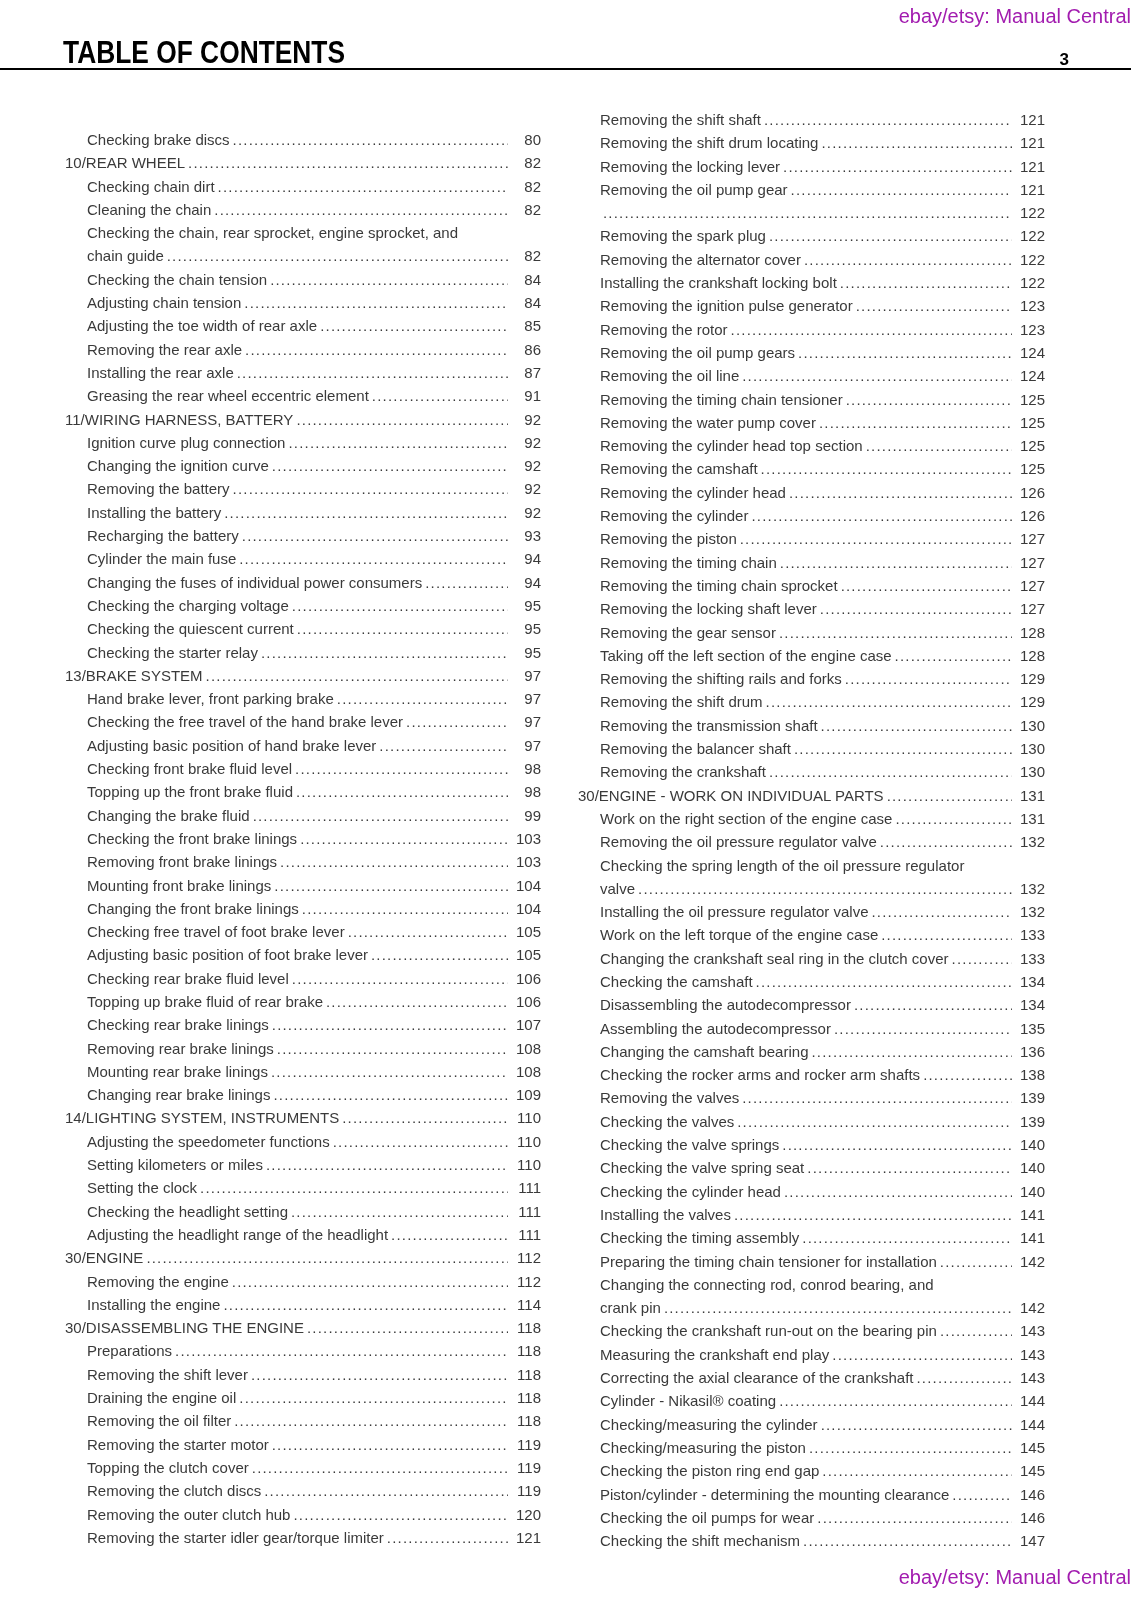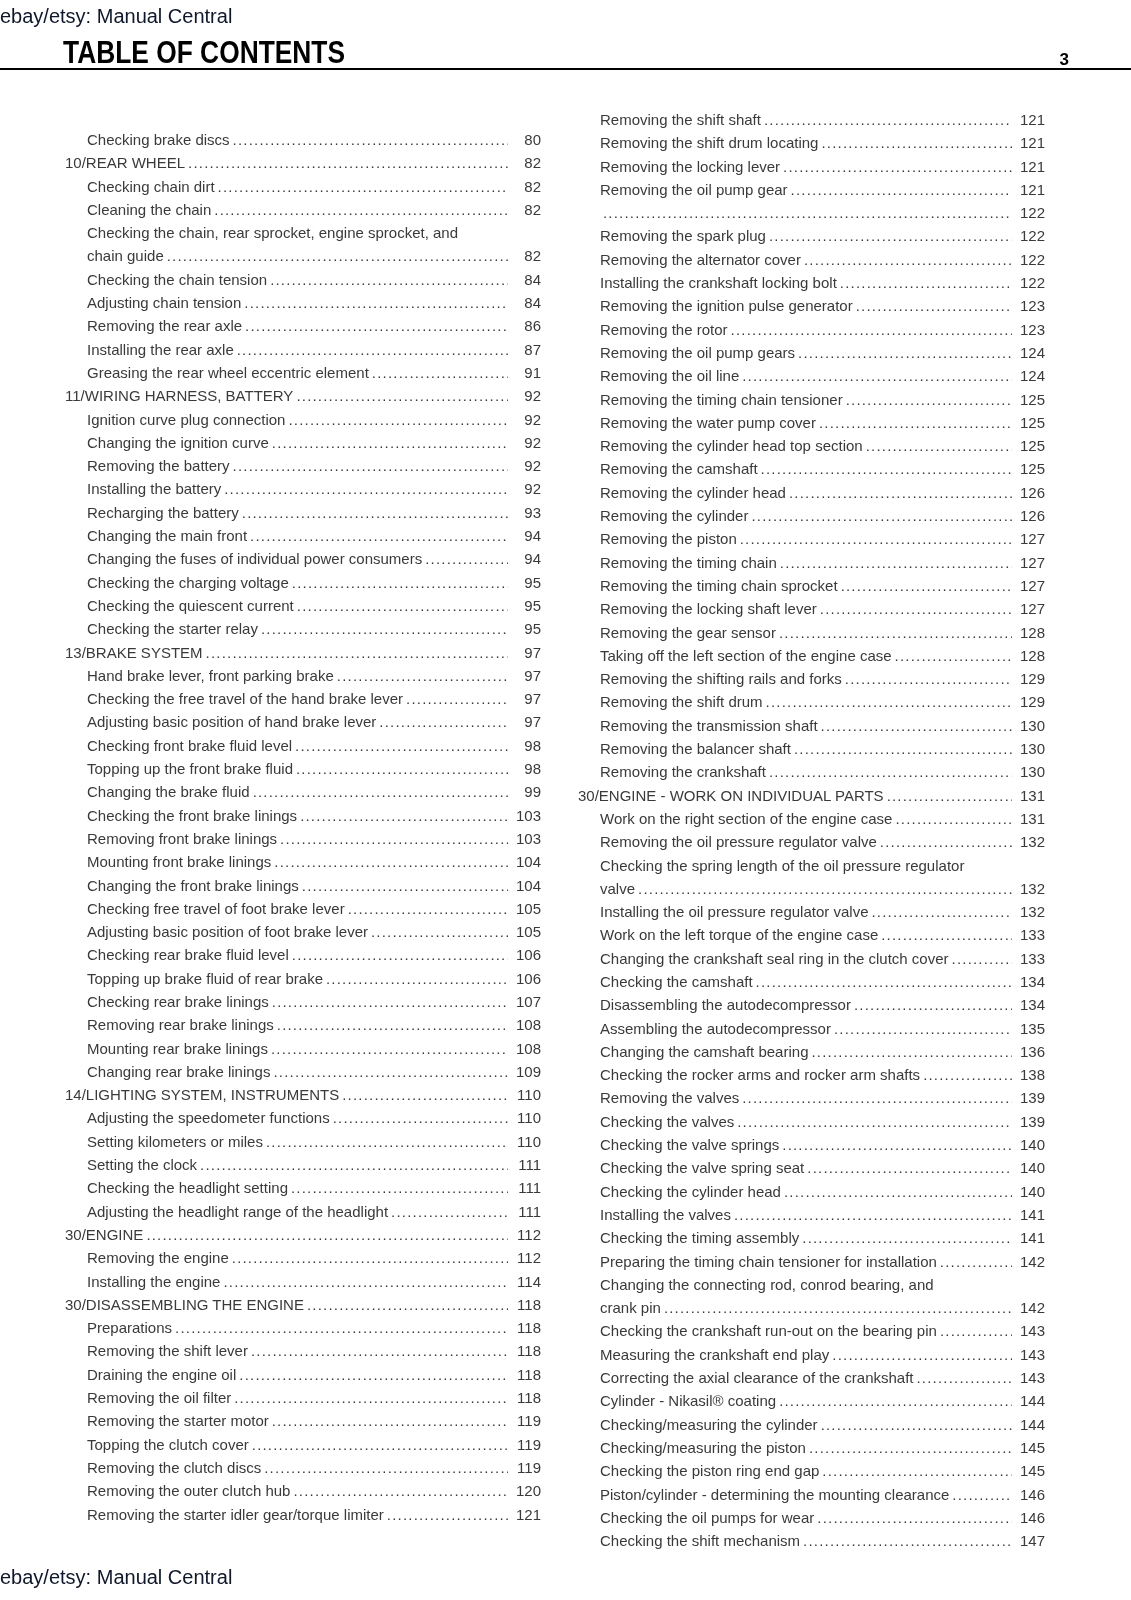--- a/index.html
+++ b/index.html
@@ -7,22 +7,22 @@
     width: 1131px; height: 1600px;
     background: #ffffff;
     font-family: "Liberation Sans", "DejaVu Sans", sans-serif;
     position: relative;
     overflow: hidden;
   }
   #page { position: absolute; inset: 0; }
 
   .site-header, .site-footer {
     position: absolute; left: 0; width: 100%;
-    text-align: left;
-    font-size: 20px; color: #0f172a;
+    text-align: right;
+    font-size: 20px; color: #a21caf;
   }
   .site-header { top: 5px; }
   .site-footer { top: 1566px; }
 
   .page-title {
     position: absolute; left: 63px; top: 36px;
     font-size: 31px; font-weight: bold; color: #000;
     transform: scaleX(0.85); transform-origin: 0 0;
     white-space: nowrap; letter-spacing: 0px;
     line-height: 34px;
@@ -100,20 +100,25 @@
         <span class="lbl">Checking the chain tension</span>
         <span class="dots"></span>
         <span class="pg">84</span>
       </div>
       <div class="entry sub">
         <span class="lbl">Adjusting chain tension</span>
         <span class="dots"></span>
         <span class="pg">84</span>
       </div>
       <div class="entry sub">
+        <span class="lbl">Adjusting the toe width of rear axle</span>
+        <span class="dots"></span>
+        <span class="pg">85</span>
+      </div>
+      <div class="entry sub">
         <span class="lbl">Removing the rear axle</span>
         <span class="dots"></span>
         <span class="pg">86</span>
       </div>
       <div class="entry sub">
         <span class="lbl">Installing the rear axle</span>
         <span class="dots"></span>
         <span class="pg">87</span>
       </div>
       <div class="entry sub">
@@ -145,21 +150,21 @@
         <span class="lbl">Installing the battery</span>
         <span class="dots"></span>
         <span class="pg">92</span>
       </div>
       <div class="entry sub">
         <span class="lbl">Recharging the battery</span>
         <span class="dots"></span>
         <span class="pg">93</span>
       </div>
       <div class="entry sub">
-        <span class="lbl">Changing the main front</span>
+        <span class="lbl">Cylinder the main fuse</span>
         <span class="dots"></span>
         <span class="pg">94</span>
       </div>
       <div class="entry sub">
         <span class="lbl">Changing the fuses of individual power consumers</span>
         <span class="dots"></span>
         <span class="pg">94</span>
       </div>
       <div class="entry sub">
         <span class="lbl">Checking the charging voltage</span>

